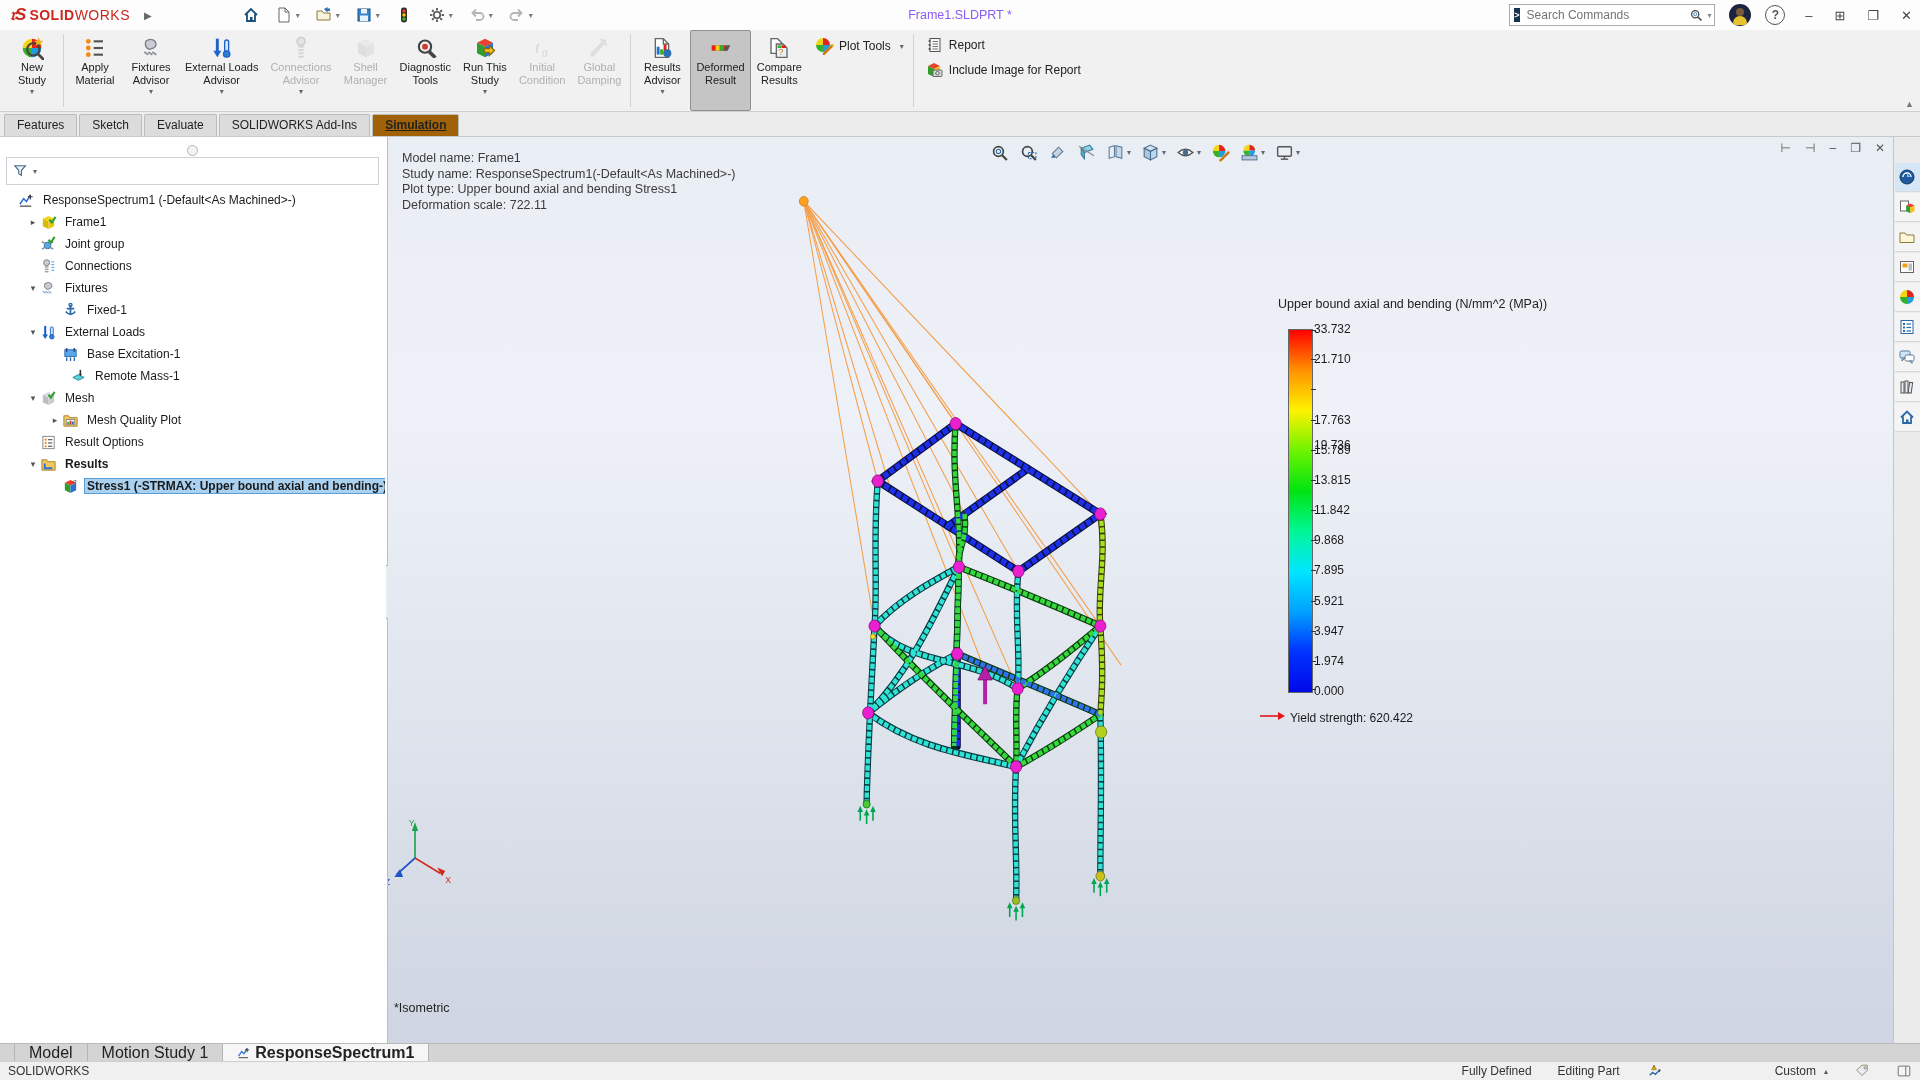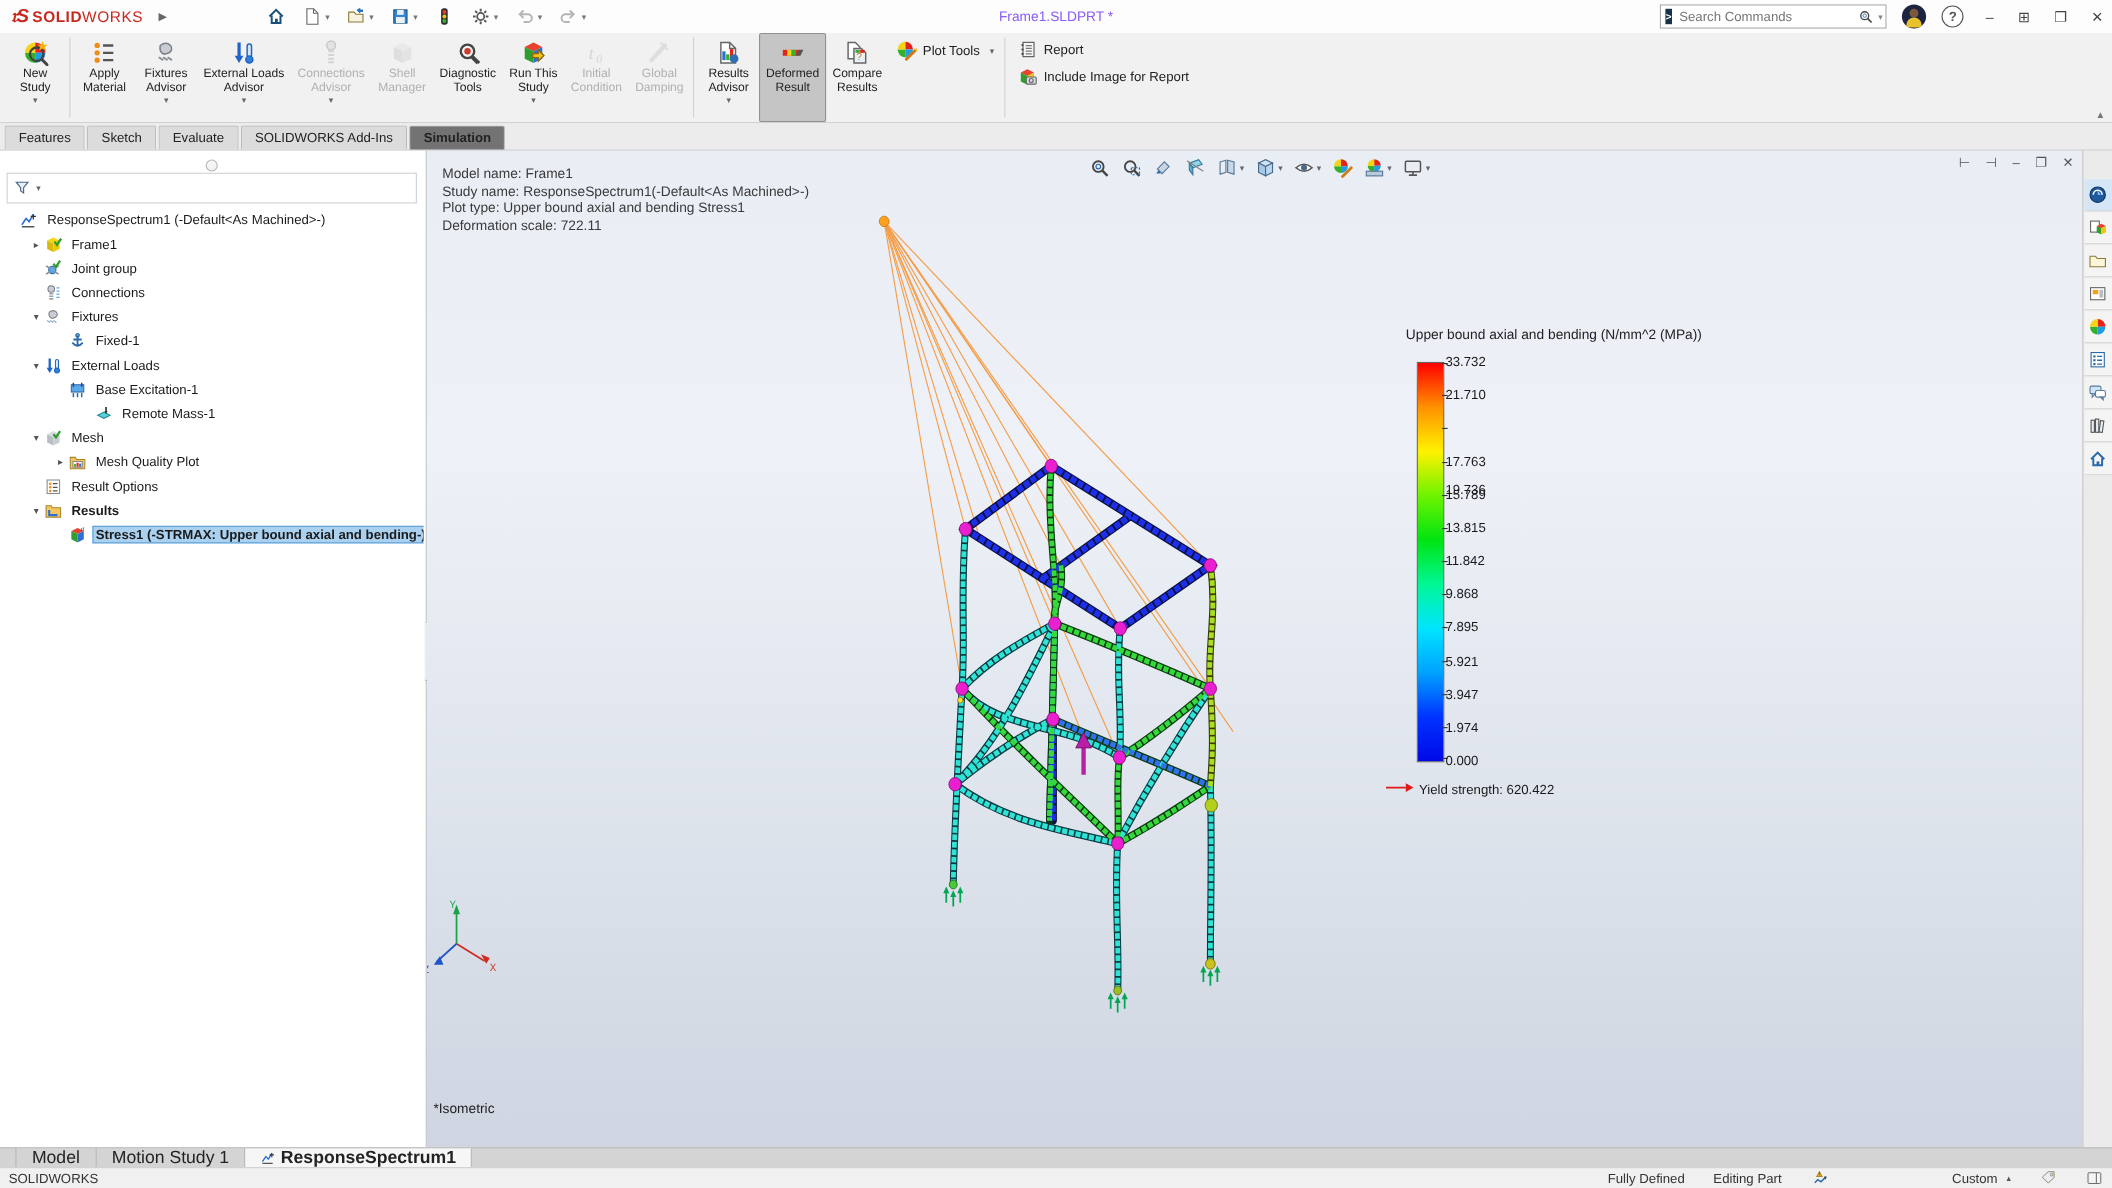--- a/index.html
+++ b/index.html
@@ -54,21 +54,21 @@
   .plotools{display:flex;align-items:flex-start;padding:6px 6px;}
   .plotbtn{display:flex;align-items:center;gap:5px;font-size:12px;color:#222;cursor:pointer;}
   .plotbtn .caret{font-size:8px;color:#666;margin-left:4px;}
   .ribbon-expand{position:absolute;right:6px;bottom:2px;color:#777;font-size:9px;}
 
   
   .tabrow{position:absolute;left:0;top:112px;width:1920px;height:25px;background:#ececec;
           border-bottom:1px solid #c9c9c9;display:flex;align-items:flex-end;padding-left:4px;box-sizing:border-box;}
   .ctab{font-size:12px;color:#222;background:#dcdcdc;border:1px solid #bdbdbd;border-bottom:none;
         padding:3px 12px 4px 12px;margin-right:2px;cursor:pointer;border-radius:2px 2px 0 0;}
-  .ctab.active{background:#737373;font-weight:bold;}
+  .ctab.active{background:#a16207;font-weight:bold;text-decoration:underline;}
 
   
   .leftpanel{position:absolute;left:0;top:137px;width:388px;height:906px;background:#ffffff;
              border-right:1px solid #b9bdc4;box-sizing:border-box;}
   .panel-dot{position:absolute;left:187px;top:8px;width:9px;height:9px;border-radius:50%;
              border:1px solid #b5b5b5;background:#f4f4f4;}
   .filterbar{position:absolute;left:6px;top:20px;right:8px;height:26px;border:1px solid #cdd2d8;
              display:flex;align-items:center;padding-left:6px;gap:4px;background:#fff;}
   .filterbar .caret{font-size:8px;color:#666;}
   .tree{position:absolute;left:0;top:52px;right:2px;bottom:4px;overflow:hidden;font-size:12px;color:#1a1a1a;}
@@ -596,21 +596,21 @@
                 <line x1="13" y1="12" x2="13" y2="16"></line>
               </g>
               <g stroke="#2a3a8a" stroke-width="1.4">
                 <line x1="5" y1="2" x2="5" y2="6"></line>
                 <line x1="13" y1="2" x2="13" y2="6"></line>
               </g>
             </svg>
           </span>
           <span class="tlabel">Base Excitation-1</span>
         </div>
-        <div class="trow" style="padding-left: 72px;">
+        <div class="trow" style="padding-left: 56px;">
           <span class="exp"></span>
           <span class="ticon">
             <svg width="17" height="17" viewBox="0 0 18 18">
               <polygon points="3,10 9,7 15,10 9,13" fill="#5ad0d8" stroke="#2a8a98"></polygon>
               <line x1="11" y1="2" x2="11" y2="7" stroke="#333" stroke-width="1.6"></line>
               <polygon points="9.5,6 12.5,6 11,9" fill="#333"></polygon>
             </svg>
           </span>
           <span class="tlabel">Remote Mass-1</span>
         </div>

